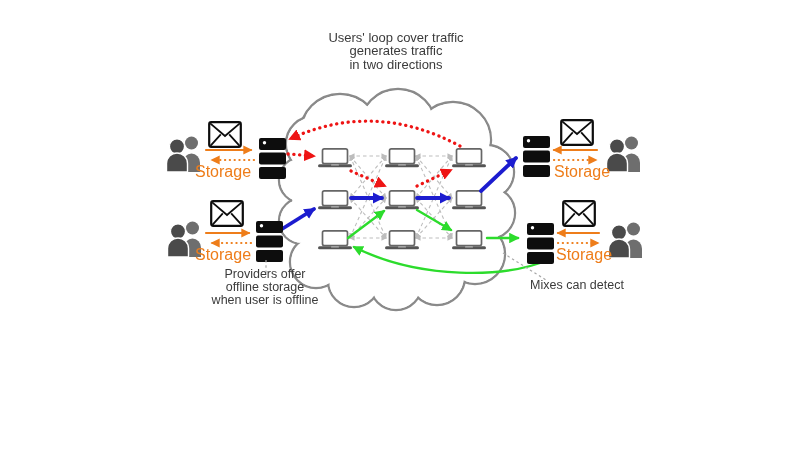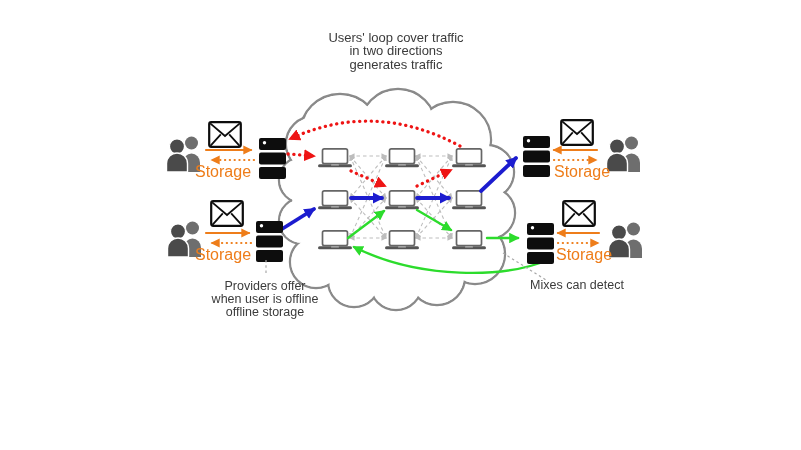--- a/index.html
+++ b/index.html
@@ -2,21 +2,21 @@
 <html style="--red: #ee1414; --blue: #1c1ccf; --green: #2cdc2c; --orange: #ee7d1a; --cloud: #8a8a8a; --mesh: #bdbdbd; --leader: #a8a8a8; --text: #3b3b3b; --title-ink: #111111; --ink: #0d0d0d; --icon-front: #4a4a4a; --icon-back: #6e6e6e; --laptop-frame: #666666; --laptop-base: #555555;"><head>
 <meta charset="utf-8">
 <style>
   html,body{margin:0;padding:0;background:#fff;}
   #stage{position:relative;width:801px;height:350px;background:#fff;overflow:hidden;
          font-family:"Liberation Sans", sans-serif;}
   #stage svg{position:absolute;left:0;top:0;}
   .note{position:absolute;color:var(--text);font-size:12.5px;line-height:1.02;}
   .note div{white-space:nowrap;}
   #top-note{left:296px;top:31px;width:200px;text-align:center;font-size:13px;}
-  #provider-note{left:185px;top:280px;width:160px;text-align:center;}
+  #provider-note{left:185px;top:268px;width:160px;text-align:center;}
   #mix-note{left:507px;top:279px;width:140px;text-align:center;}
   .storage{position:absolute;color:var(--orange);font-size:16px;width:52px;text-align:center;line-height:1;}
   #st-lt{left:195px;top:164px;} #st-lb{left:195px;top:247px;}
   #st-rt{left:554px;top:164px;} #st-rb{left:556px;top:247px;}
   #title{position:absolute;left:0;top:350px;width:801px;text-align:center;
          font-family:"DejaVu Sans Mono", monospace;font-size:86px;line-height:1;
          letter-spacing:1px;color:var(--title-ink);}
   
   .cloudc{fill:#fff;stroke:var(--cloud);stroke-width:2.4;}
   .clouderase{fill:#fff;stroke:none;}
@@ -206,28 +206,28 @@
     <path class="p-orange" d="M599,233 L558,233" marker-end="url(#m-orange)"></path>
     <path class="p-orange-dot" d="M558,243 L598,243" marker-end="url(#m-orange)"></path>
   </g>
 
   <line class="leader" x1="266" y1="260" x2="266" y2="276"></line>
   <line class="leader" x1="503" y1="253" x2="546" y2="280"></line>
 </svg>
 
 <div id="top-note" class="note">
   <div>Users' loop cover traffic</div>
+  <div>generates traffic</div>
   <div>in two directions</div>
-  <div>generates traffic</div>
 </div>
 
 <div id="provider-note" class="note">
   <div>Providers offer</div>
+  <div>offline storage</div>
   <div>when user is offline</div>
-  <div>offline storage</div>
 </div>
 
 <div id="mix-note" class="note">
   <div>Mixes can detect</div>
 </div>
 
 <div id="st-lt" class="storage">Storage</div>
 <div id="st-lb" class="storage">Storage</div>
 <div id="st-rt" class="storage">Storage</div>
 <div id="st-rb" class="storage">Storage</div>

